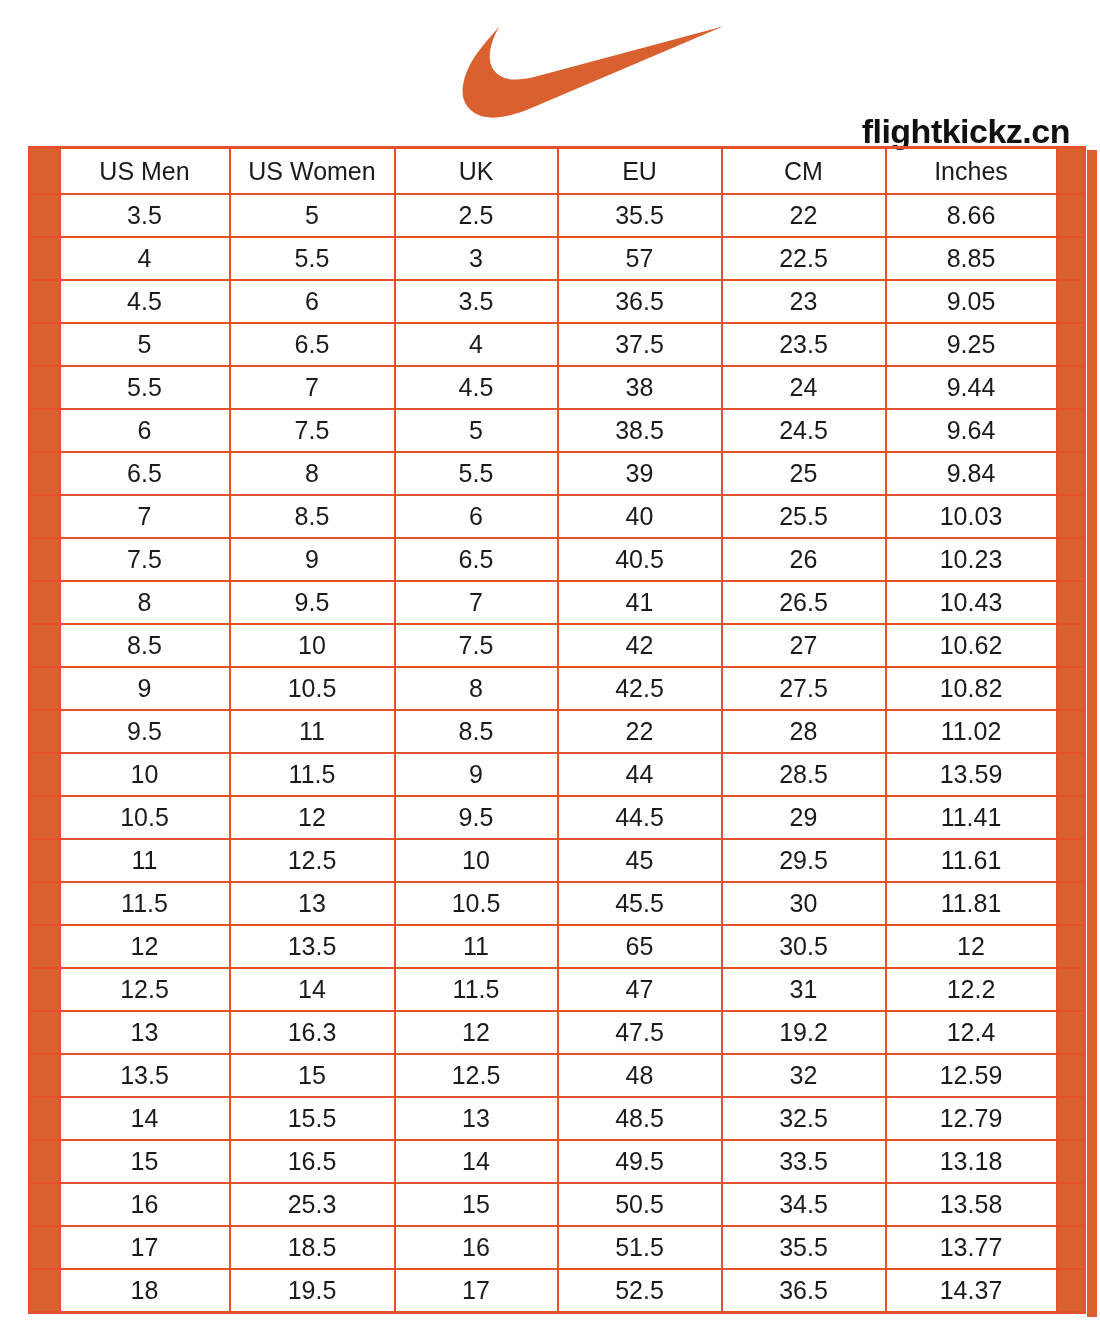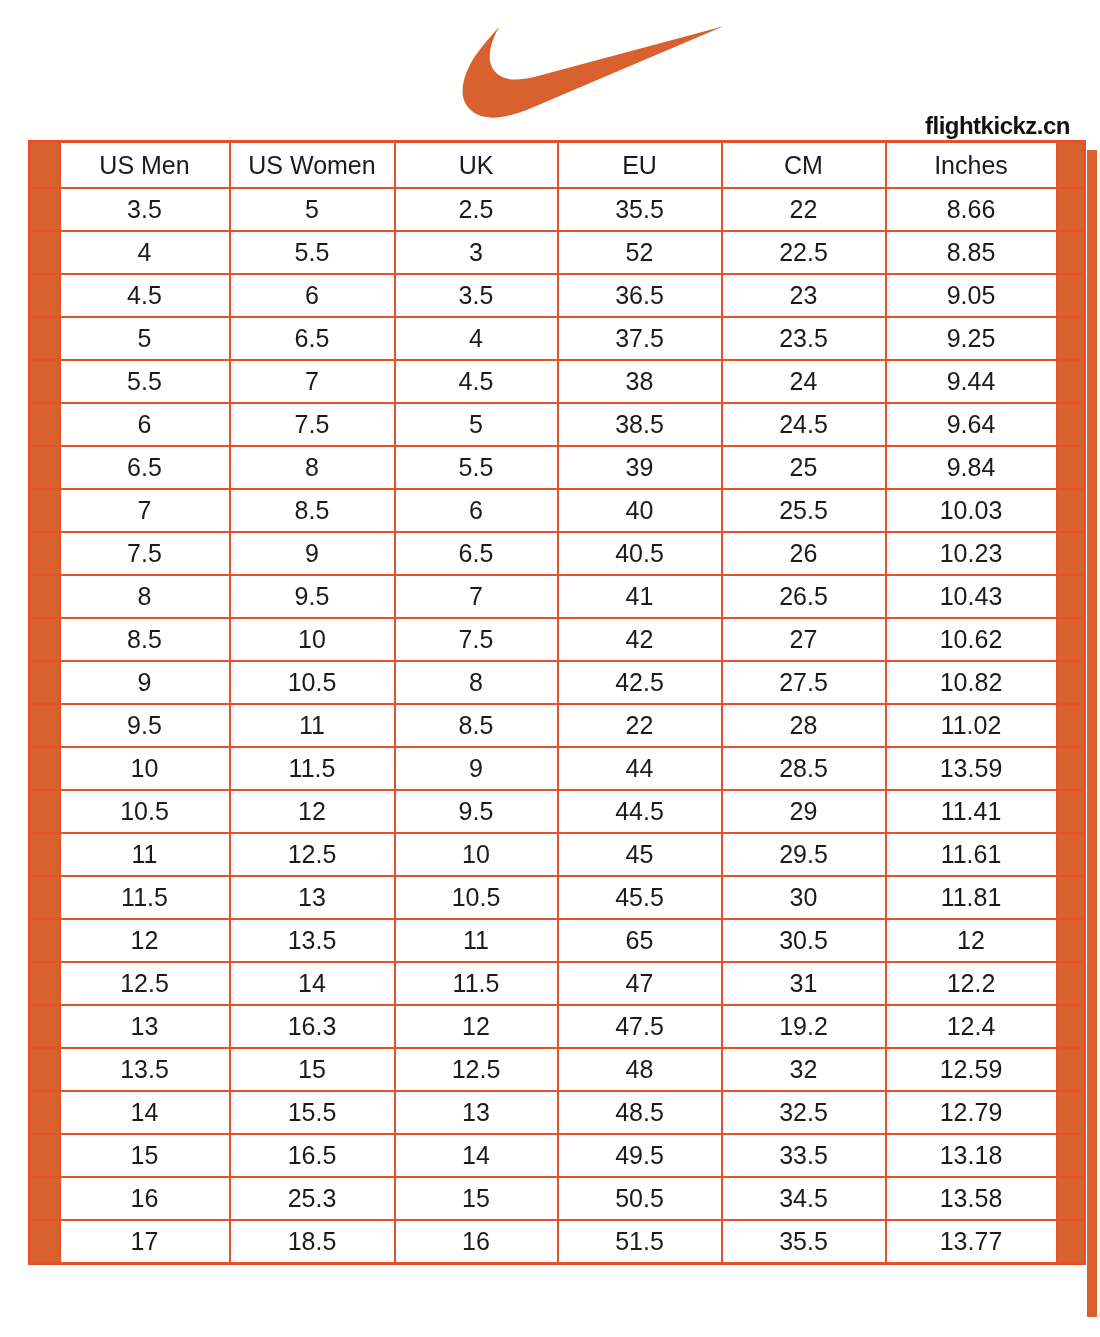--- a/index.html
+++ b/index.html
@@ -21,31 +21,31 @@
     left: 452px;
     top: 22px;
     width: 282px;
     height: 100px;
   }
   .logo-wrap svg { display: block; width: 100%; height: 100%; }
   .watermark {
     position: absolute;
     top: 112px;
     right: 30px;
-    font-size: 24px;
+    font-size: 34px;
     font-weight: 600;
     letter-spacing: -0.5px;
     color: #111111;
     white-space: nowrap;
   }
   
   .table-wrap {
     position: absolute;
     left: 28px;
-    top: 140px;
+    top: 146px;
   }
   table.size-chart {
     border-collapse: collapse;
     table-layout: fixed;
   }
   table.size-chart th,
   table.size-chart td {
     border: 2px solid var(--border-color);
     text-align: center;
     vertical-align: middle;
@@ -127,21 +127,21 @@
             <td>35.5</td>
             <td>22</td>
             <td>8.66</td>
             <td class="bar-cell"></td>
           </tr>
           <tr>
             <td class="bar-cell"></td>
             <td>4</td>
             <td>5.5</td>
             <td>3</td>
-            <td>52</td>
+            <td>57</td>
             <td>22.5</td>
             <td>8.85</td>
             <td class="bar-cell"></td>
           </tr>
           <tr>
             <td class="bar-cell"></td>
             <td>4.5</td>
             <td>6</td>
             <td>3.5</td>
             <td>36.5</td>
@@ -362,19 +362,29 @@
           <tr>
             <td class="bar-cell"></td>
             <td>17</td>
             <td>18.5</td>
             <td>16</td>
             <td class="eu-top">51.5</td>
             <td>35.5</td>
             <td>13.77</td>
             <td class="bar-cell"></td>
           </tr>
+          <tr>
+            <td class="bar-cell"></td>
+            <td>18</td>
+            <td>19.5</td>
+            <td>17</td>
+            <td class="eu-top">52.5</td>
+            <td>36.5</td>
+            <td>14.37</td>
+            <td class="bar-cell"></td>
+          </tr>
         </tbody>
     </table>
   </div>
 
   <div class="right-stripe"></div>
 
 </div>
 
 </body></html>

